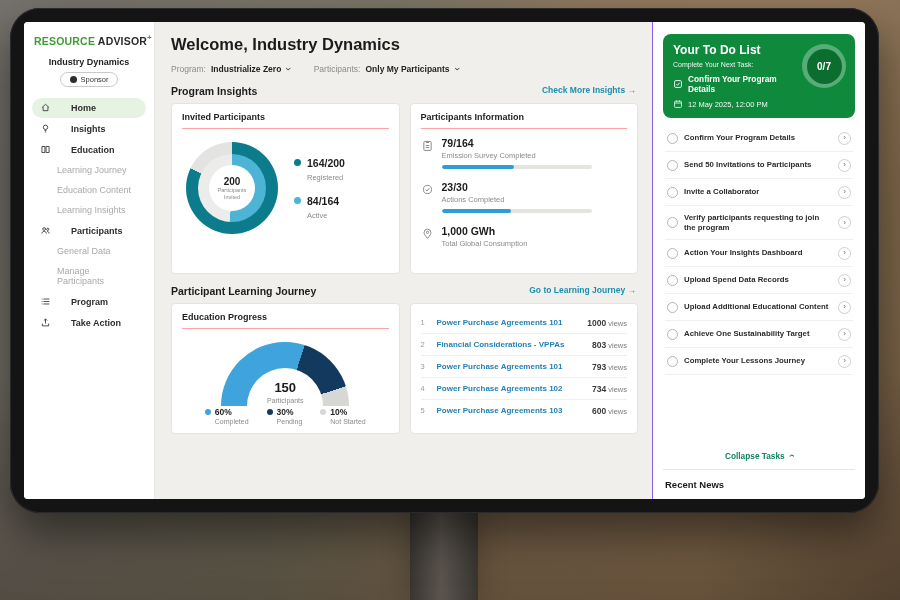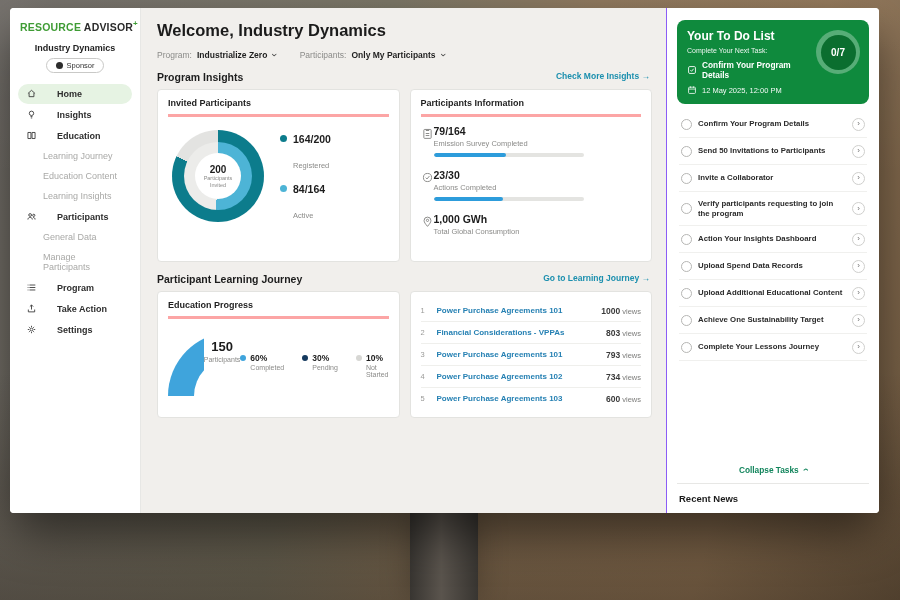--- a/index.html
+++ b/index.html
@@ -2,21 +2,21 @@
 <html><head>
 <meta charset="utf-8">
 <style>
   *{margin:0;padding:0;box-sizing:border-box}
   html,body{width:900px;height:600px;overflow:hidden;font-family:"Liberation Sans",sans-serif}
   .scene{position:relative;width:900px;height:600px;
     background:linear-gradient(103deg,#6f6b66 0%,#75705f 38%,#8b7357 58%,#907455 80%,#6e5941 100%)}
   .scene::after{content:"";position:absolute;inset:0;
     background:linear-gradient(180deg,rgba(255,255,255,.05) 0%,transparent 30%,transparent 62%,rgba(30,22,14,.38) 100%);pointer-events:none}
   .monitor{position:absolute;left:10px;top:8px;width:869px;height:505px;background:#141414;
-    border-radius:30px;box-shadow:0 20px 45px rgba(0,0,0,.5), inset 0 0 0 1px #2a2a2a;z-index:2}
+    border-radius:30px;padding:14px;box-shadow:0 20px 45px rgba(0,0,0,.5), inset 0 0 0 1px #2a2a2a;z-index:2}
   .stand{position:absolute;left:410px;top:513px;width:68px;height:87px;z-index:1;
     background:linear-gradient(90deg,#383531,#5a544d 46%,#383531);box-shadow:0 0 30px rgba(0,0,0,.25)}
   .screen{width:100%;height:100%;background:#fff;border-radius:4px;overflow:hidden;display:flex}
 
   
   .sidebar{width:131px;flex:none;background:#fff;border-right:1px solid #e7e7e5;padding-top:11px;display:flex;flex-direction:column}
   .brand{padding:0 10px;font-size:10.5px;font-weight:bold;letter-spacing:.2px;white-space:nowrap}
   .brand .g{color:#3f9c35}.brand .d{color:#2b2b2b}.brand .p{color:#3f9c35;font-size:8px;vertical-align:super}
   .org{text-align:center;font-size:9px;font-weight:bold;color:#222;margin-top:10px}
   .badge{margin:5px auto 8px;display:flex;align-items:center;gap:4px;width:fit-content;border:1px solid #c9c9c7;border-radius:10px;padding:2px 9px;font-size:7.5px;color:#333;cursor:pointer}
@@ -33,46 +33,46 @@
   .main h1{font-size:16.5px;color:#1b1b1b;margin-bottom:10px}
   .filters{display:flex;gap:24px;align-items:center;margin-bottom:11px}
   .filter{display:flex;gap:5px;align-items:center;font-size:8.5px;color:#8b8b89;cursor:pointer}
   .filter b{color:#1f1f1f}
   .chev{display:inline-block;transform:rotate(90deg);font-size:10px;color:#444;line-height:1}
   .sec-head{display:flex;justify-content:space-between;margin:2px 2px 6px 0}
   .sec-title{font-size:10.5px;font-weight:bold;color:#1d1d1d}
   .sec-link{font-size:8.5px;font-weight:bold;color:#1b8fae;cursor:pointer;white-space:nowrap}
   .cards{display:flex;gap:10px;margin-bottom:11px;align-items:stretch}
   .card{background:#fff;border:1px solid #e3e3e0;border-radius:4px;padding:8px 10px;flex:1;min-width:0}
-  .card-title{font-size:9px;font-weight:bold;color:#1f1f1f;padding-bottom:6px;border-bottom:3px solid #fca5a5;margin-bottom:8px}
+  .card-title{font-size:9px;font-weight:bold;color:#1f1f1f;padding-bottom:6px;border-bottom:1px solid #fca5a5;margin-bottom:8px}
 
   
   .donut-wrap{display:flex;align-items:center;gap:16px;padding:5px 4px}
   .donut{width:92px;height:92px;border-radius:50%;display:flex;align-items:center;justify-content:center;flex:none}
   .donut-inner{width:68px;height:68px;border-radius:50%;display:flex;align-items:center;justify-content:center}
   .donut-hole{width:46px;height:46px;border-radius:50%;background:#fff;display:flex;flex-direction:column;align-items:center;justify-content:center}
   .donut-hole b{font-size:10px;color:#1d1d1d}
   .donut-hole span{font-size:5.5px;color:#8b8b89;text-align:center;line-height:1.25}
   .legend-v{display:flex;flex-direction:column;gap:13px}
   .leg-item{display:flex;gap:6px;align-items:flex-start}
   .leg-dot{width:7px;height:7px;border-radius:50%;margin-top:2px;flex:none}
   .leg-val{font-size:10.5px;font-weight:bold;color:#1d1d1d}
-  .leg-lbl{font-size:7.5px;color:#8b8b89;margin-top:16px}
-
-  
-  .stat{display:flex;gap:0;margin-bottom:12px;align-items:flex-start}
+  .leg-lbl{font-size:7.5px;color:#8b8b89;margin-top:4px}
+
+  
+  .stat{display:flex;gap:8px;margin-bottom:12px;align-items:flex-start}
   .stat-ic{width:13px;height:13px;flex:none;margin-top:1px}
   .stat-ic svg{width:13px;height:13px}
   .stat-val{font-size:10.5px;font-weight:bold;color:#1b1b1b}
   .stat-lbl{font-size:7.5px;color:#8b8b89;margin:2px 0 5px}
   .pbar{width:150px;height:4px;border-radius:2px;background:#e4e4e1;overflow:hidden}
   .pfill{height:100%;border-radius:2px;background:#2d9cdb}
 
   
-  .gauge-box{display:flex;flex-direction:row;align-items:center;padding-top:5px}
+  .gauge-box{display:flex;flex-direction:column;align-items:center;padding-top:5px}
   .gauge-wrap{width:128px;height:64px;position:relative;overflow:hidden}
   .gauge-circle{width:128px;height:128px;border-radius:50%;position:absolute;top:0;left:0}
   .gauge-hole{position:absolute;left:26px;top:26px;width:76px;height:76px;border-radius:50%;background:#fff}
   .gauge-center{margin-top:-28px;text-align:center;position:relative;z-index:2}
   .gauge-center b{font-size:13px;color:#1b1b1b}
   .gauge-center div{font-size:7px;color:#8b8b89;margin-top:1px}
   .gauge-legend{display:flex;gap:18px;margin-top:3px}
   .gl-item{display:flex;gap:4px;align-items:flex-start}
   .gl-dot{width:6px;height:6px;border-radius:50%;margin-top:2px;flex:none}
   .gl-val{font-size:8.5px;font-weight:bold;color:#1d1d1d}
@@ -187,29 +187,20 @@
             </div>
             <div class="nav-item">
               <span class="nav-ic">
                 <svg viewBox="0 0 16 16" fill="none" stroke="#3a3a3a" stroke-width="1.3">
                   <path d="M8 9.5V3M5.6 5.2 8 2.8l2.4 2.4"></path>
                   <path d="M3.4 9.5v3.4h9.2V9.5"></path>
                 </svg>
               </span>
               <span class="nav-lbl">Take Action</span>
             </div>
-            <div class="nav-item">
-              <span class="nav-ic">
-                <svg viewBox="0 0 16 16" fill="none" stroke="#3a3a3a" stroke-width="1.3">
-                  <circle cx="8" cy="8" r="2.1"></circle>
-                  <path d="M8 2.6v1.8M8 11.6v1.8M2.6 8h1.8M11.6 8h1.8M4.2 4.2l1.3 1.3M10.5 10.5l1.3 1.3M11.8 4.2l-1.3 1.3M5.5 10.5l-1.3 1.3"></path>
-                </svg>
-              </span>
-              <span class="nav-lbl">Settings</span>
-            </div>
           </nav>
       </aside>
 
       <main class="main">
         <h1>Welcome, Industry Dynamics</h1>
 
         <div class="filters">
           <div class="filter">
             <span>Program:</span>
             <b>Industrialize Zero</b>

